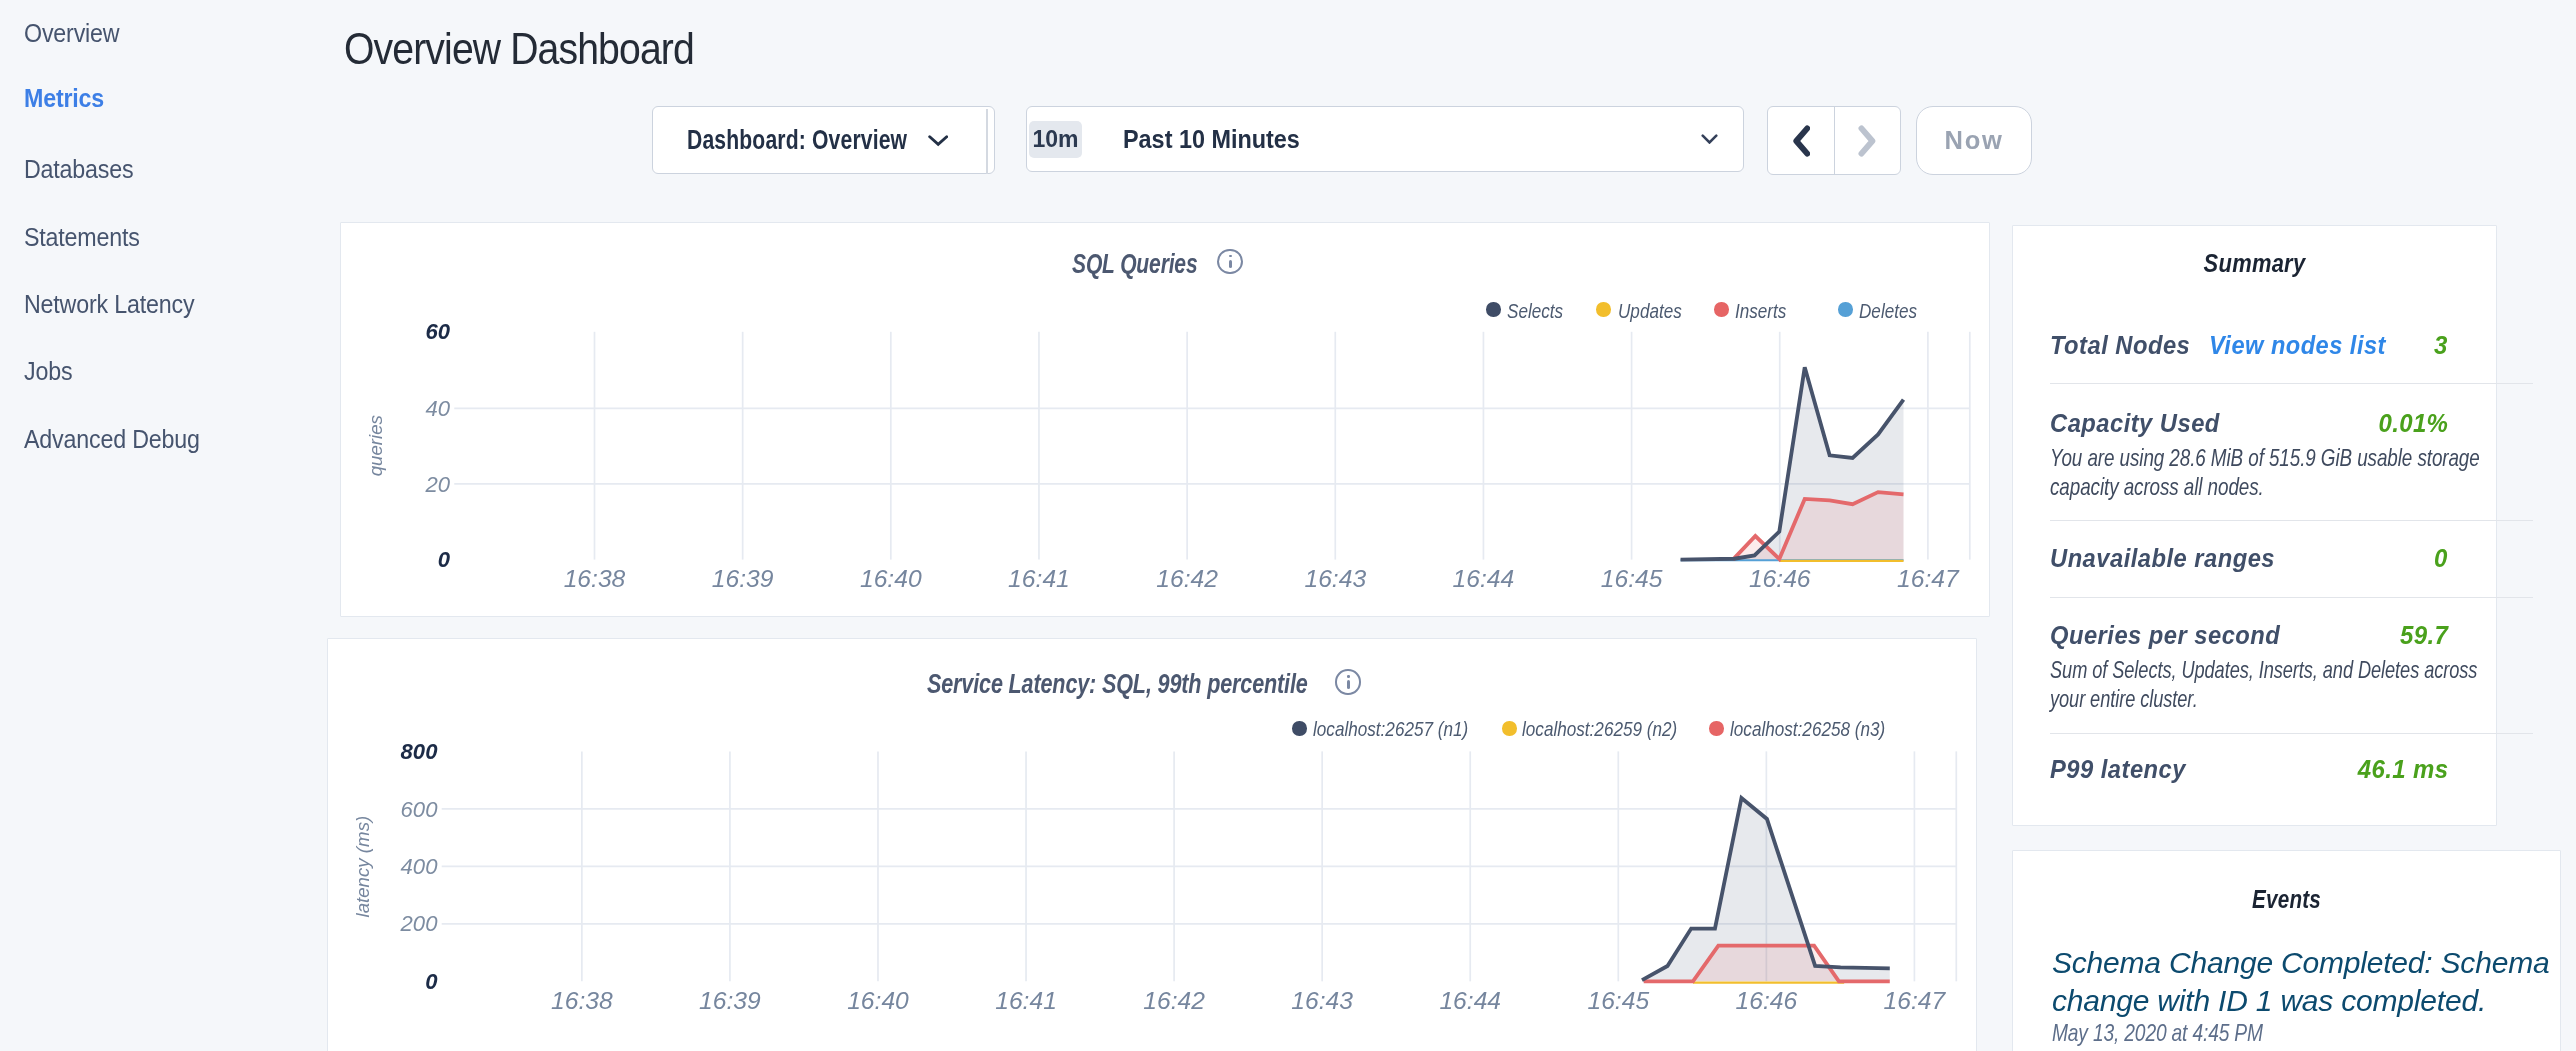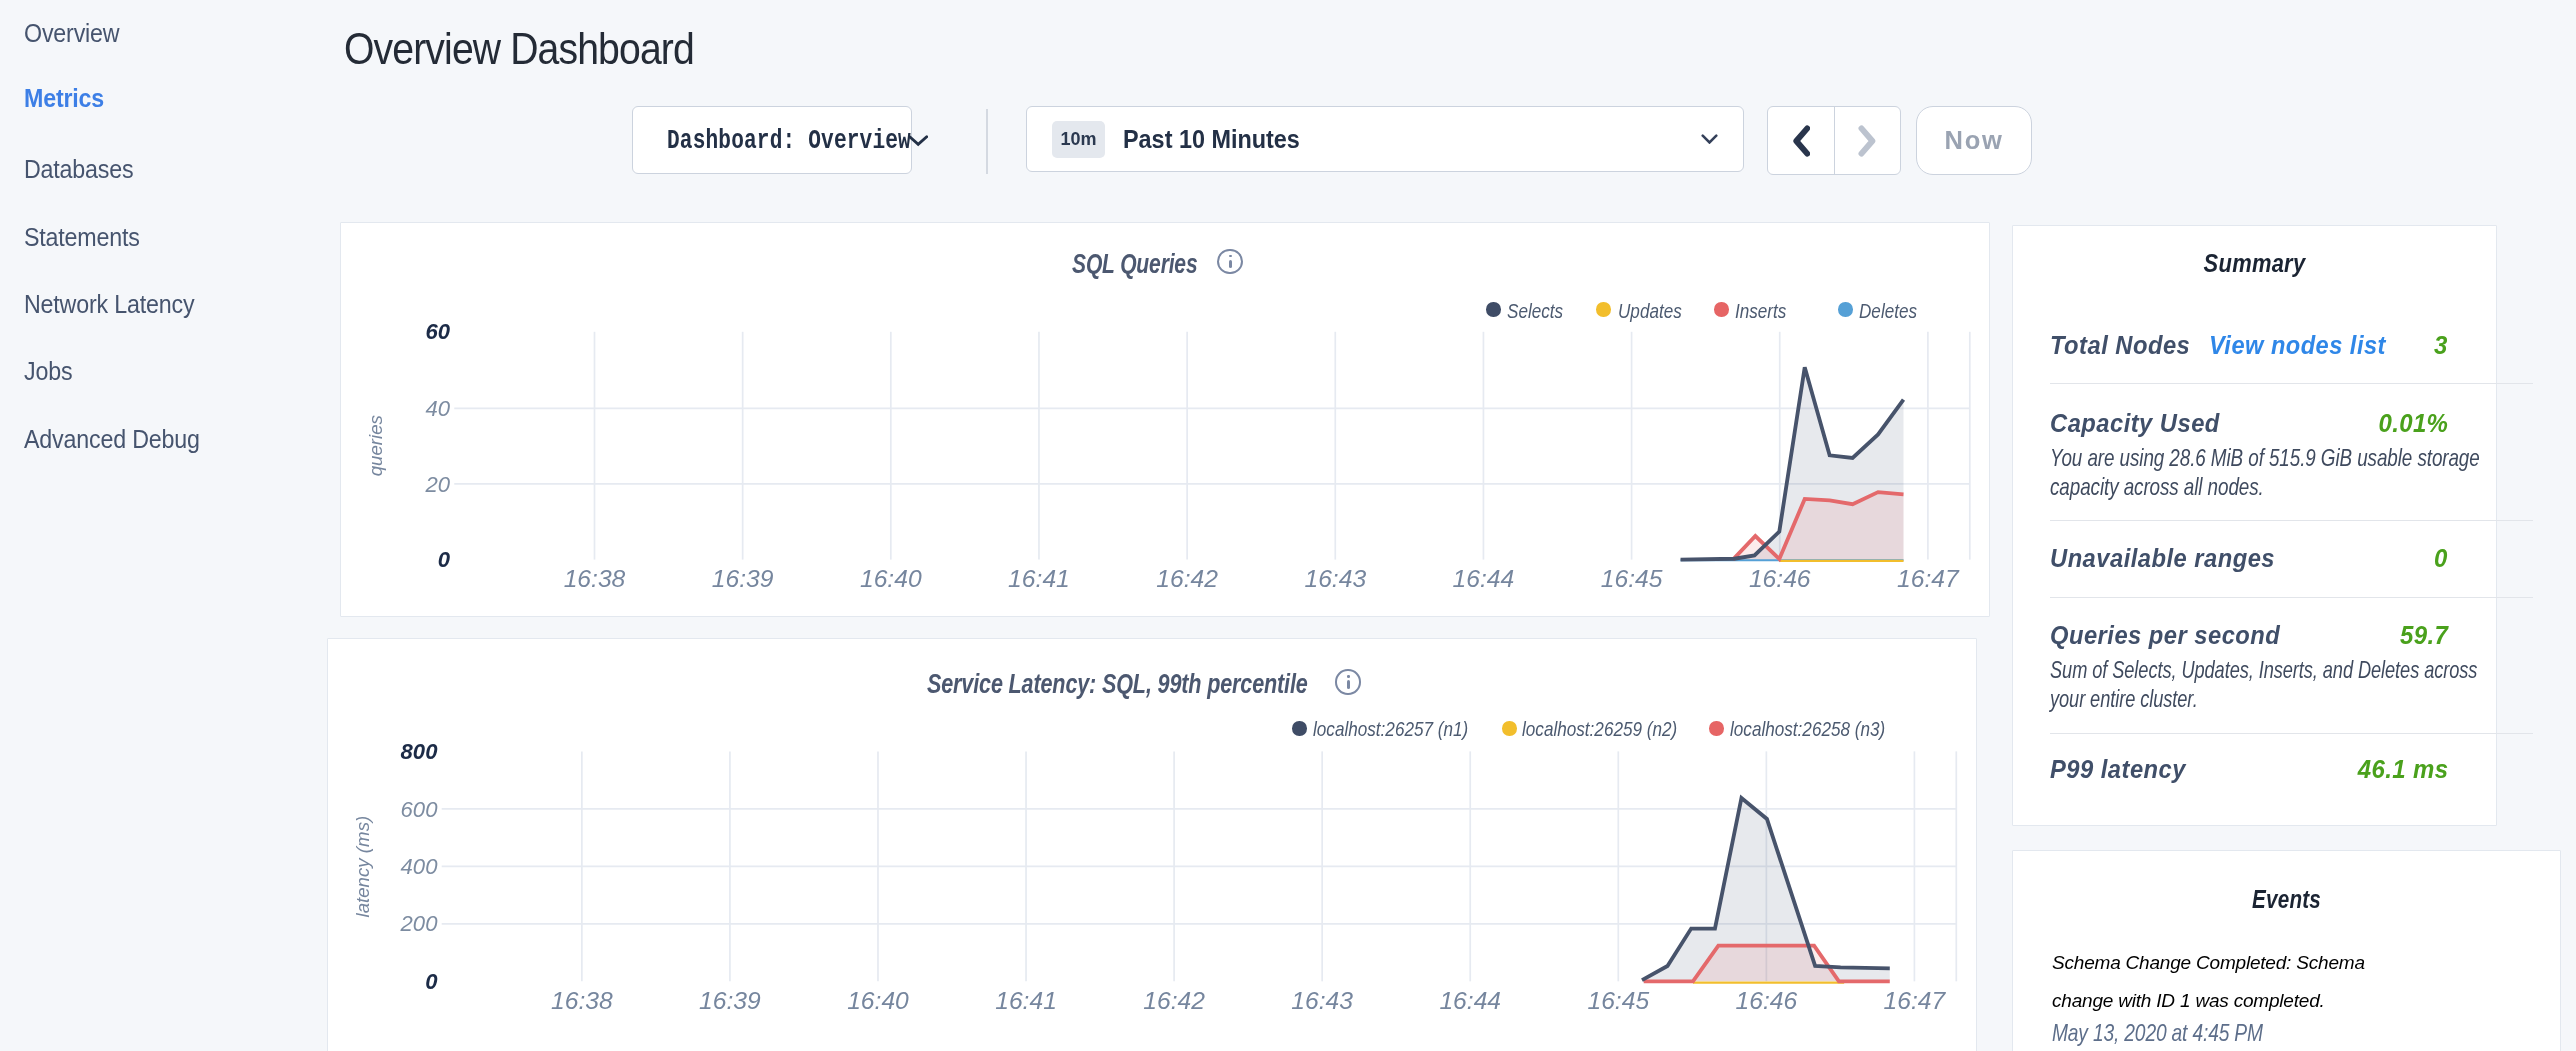--- a/index.html
+++ b/index.html
@@ -15,21 +15,21 @@
   .title { position:absolute; left:344px; top:23px; font-size:45px; letter-spacing:-1px; color:#242b36; transform:scaleX(0.87); transform-origin:left center; white-space:nowrap; }
   .btn {
     position:absolute; top:106px; height:68px; background:#fff;
     border:1.7px solid #ccd3de; border-radius:6px;
     display:flex; align-items:center; justify-content:center;
     font-size:25.5px; font-weight:bold; color:#233046; letter-spacing:0.2px;
   }
   .btxt { position:absolute; top:50%; transform:translateY(-50%) scaleX(0.82); transform-origin:left center; font-size:28px; font-weight:bold; color:#233046; white-space:nowrap; }
   .vsep { position:absolute; left:986px; top:109px; width:1.7px; height:65px; background:#d4d9e1; }
   .timebox { position:absolute; left:1026px; top:106px; width:718px; height:66px; background:#fff; border:1.7px solid #ccd3de; border-radius:6px; display:flex; align-items:center; }
-  .badge { margin-left:25px; width:53px; height:37px; background:#e4e8ee; border-radius:5.1px; display:flex; align-items:center; justify-content:center; font-size:18px; font-weight:bold; color:#2b3950; }
+  .badge { margin-left:2px; width:53px; height:37px; background:#e4e8ee; border-radius:5.1px; display:flex; align-items:center; justify-content:center; font-size:23px; font-weight:bold; color:#2b3950; }
   .timetext { position:absolute; left:96px; top:50%; transform:translateY(-50%) scaleX(0.9); transform-origin:left center; font-size:26px; font-weight:bold; color:#233046; white-space:nowrap; }
   .panel { position:absolute; background:#fff; border:1.7px solid #e3e8ef; border-radius:1px;font-style:italic; }
   .ctitle { position:absolute; font-size:27px; font-weight:bold; color:#4c5870; letter-spacing:-0.2px; transform-origin:left center; white-space:nowrap; }
   .info { position:absolute; width:25.5px; height:25.5px; border:2.1px solid #7b88a3; border-radius:50%; }
   .info::after { content:""; position:absolute; left:10.2px; top:9.4px; width:2.6px; height:8.5px; background:#7b88a3; border-radius:1.7px; }
   .info::before { content:""; position:absolute; left:10.2px; top:4.3px; width:2.6px; height:2.6px; background:#7b88a3; border-radius:50%; }
   .ldot { position:absolute; width:14.5px; height:14.5px; border-radius:50%; }
   .ltxt { position:absolute; font-size:20.4px; color:#4c5a70; white-space:nowrap; transform:scaleX(0.84); transform-origin:left top; }
   .srow-h { position:absolute; left:37px; font-size:25px; font-weight:bold; color:#404f69; letter-spacing:0.5px; white-space:nowrap; transform:scaleX(0.95); transform-origin:left center; }
   .srow-v { font-size:25.5px; font-weight:bold; color:#4aa11c; position:absolute; right:48px; letter-spacing:0.4px; transform:scaleX(0.94); transform-origin:right center; }
@@ -43,21 +43,21 @@
   <div class="nav" style="top:18.7px;">Overview</div>
   <div class="nav active" style="top:84px;">Metrics</div>
   <div class="nav" style="top:155px;">Databases</div>
   <div class="nav" style="top:223px;">Statements</div>
   <div class="nav" style="top:290px;">Network Latency</div>
   <div class="nav" style="top:357px;">Jobs</div>
   <div class="nav" style="top:425px;">Advanced Debug</div>
 
   <div class="title">Overview Dashboard</div>
 
-  <div class="btn" style="left:632px; width:280px;font-family:Liberation Mono, monospace;">
+  <div class="btn" style="left:652px; width:343px;">
     <span class="btxt" style="left:34px; transform:translateY(-50%) scaleX(0.755);">Dashboard: Overview</span>
     <svg style="position:absolute; left:275px; top:28px;" width="20.4" height="12" viewBox="0 0 24 14">
         <path d="M2 2 L12 11 L22 2" fill="none" stroke="#233046" stroke-width="3.4" stroke-linecap="round"></path>
       </svg>
   </div>
   <div class="vsep"></div>
   <div class="timebox">
     <div class="badge">10m</div>
     <div class="timetext">Past 10 Minutes</div>
     <svg style="position:absolute; right:25px;" width="17" height="10.2" viewBox="0 0 20 12">
@@ -203,17 +203,17 @@
     <div style="top:395px;" class="srow-h">Queries per second</div>
     <div class="srow-v" style="top:395px;">59.7</div>
     <div style="top:430px; transform:scaleX(0.759);" class="sdesc">Sum of Selects, Updates, Inserts, and Deletes across<br>your entire cluster.</div>
     <div class="sdiv" style="top:507px;"></div>
     <div style="top:529px;" class="srow-h">P99 latency</div>
     <div class="srow-v" style="top:529px;">46.1 ms</div>
   </div>
 
   <div class="panel" style="left:2012px; top:850px; width:549px; height:340px;">
     <div style="position:absolute; top:34px; width:100%; text-align:center; font-size:25.5px; font-weight:bold; color:#1b2433; letter-spacing:0.3px; transform:scaleX(0.81);">Events</div>
-    <div style="position:absolute; left:39px; top:93px; font-size:19px; color:#000000; line-height:38px; letter-spacing:-0.2px;">Schema Change Completed: Schema<br>change with ID 1 was completed.</div>
+    <div style="position:absolute; left:39px; top:93px; font-size:30px; color:#0c4a6e; line-height:38px; letter-spacing:-0.2px;">Schema Change Completed: Schema<br>change with ID 1 was completed.</div>
     <div style="position:absolute; left:39px; top:168px; font-size:24px; color:#5d6e8a; letter-spacing:-0.2px; white-space:nowrap; transform:scaleX(0.8); transform-origin:left top;">May 13, 2020 at 4:45 PM</div>
   </div>
 </div>
 
 
 </body></html>

